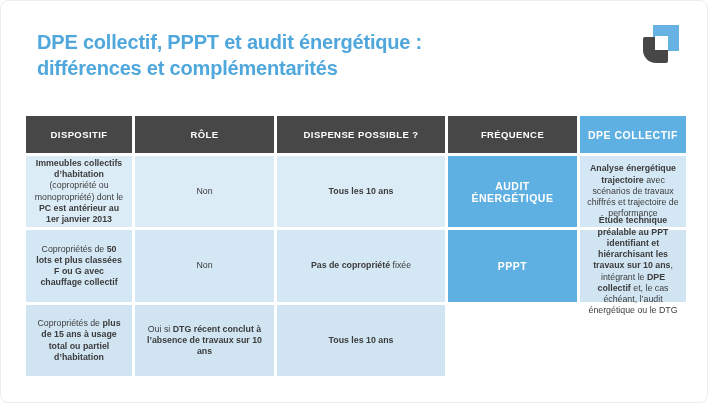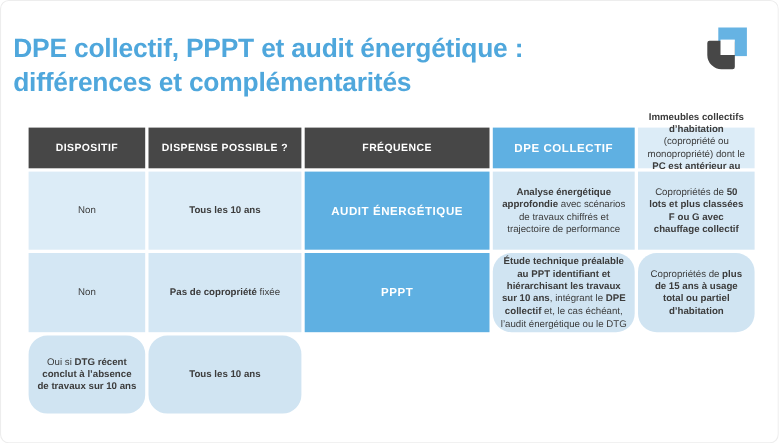--- a/index.html
+++ b/index.html
@@ -11,25 +11,25 @@
     height: 403px;
     background: #ffffff;
     border: 1px solid #ededed;
     border-radius: 8px;
     box-sizing: border-box;
     overflow: hidden;
   }
 
   .title {
     position: absolute;
-    left: 11px;
+    left: 36px;
     top: 28px;
     width: 560px;
     color: var(--accent-blue, #4fa7dc);
-    font-size: 24px;
+    font-size: 20px;
     font-weight: bold;
     line-height: 1.3;
     letter-spacing: -0.2px;
     white-space: pre-line;
   }
 
   
   .logo { position: absolute; top: 24px; right: 28px; width: 36px; height: 38px; }
   .logo-blue {
     position: absolute; top: 0; right: 0;
@@ -92,52 +92,53 @@
     display: block;
     padding-top: 0;
     padding-bottom: 0;
   }
   
   .cell.body { display: flex; }
   .cell.body .inner { width: 100%; }
   .cell.body b { font-weight: bold; }
   .cell.body.r0 { background: var(--row1-bg, #dcecf7); }
   .cell.body.r1 { background: var(--row2-bg, #d4e7f4); }
-  .cell.body.r2 { background: var(--row3-bg, #d0e4f2); border-radius: 17px; }
+  .cell.body.r2 { background: var(--row3-bg, #d0e4f2); }
 </style>
 </head>
 <body>
 
 <div class="slide">
   <div class="title">DPE collectif, PPPT et audit énergétique :
 différences et complémentarités</div>
 
   <div class="logo">
     <div class="logo-blue"></div>
     <div class="logo-dark"></div>
     <div class="logo-notch"></div>
   </div>
 
   <div class="table" id="comparison-table">
       <div class="cell head">DISPOSITIF</div>
+      <div class="cell head">RÔLE</div>
       <div class="cell head">DISPENSE POSSIBLE ?</div>
       <div class="cell head">FRÉQUENCE</div>
       <div class="cell label">DPE COLLECTIF</div>
       <div class="cell body r0">
         <div class="inner"><b>Immeubles collectifs d’habitation</b><span> (copropriété ou monopropriété) dont le </span><b>PC est antérieur au 1er janvier 2013</b></div>
       </div>
       <div class="cell body r0">
         <div class="inner"><span>Non</span></div>
       </div>
       <div class="cell body r0">
         <div class="inner"><b>Tous les 10 ans</b></div>
       </div>
       <div class="cell label">AUDIT ÉNERGÉTIQUE</div>
       <div class="cell body r1">
-        <div class="inner"><b>Analyse énergétique approfondie</b><span> avec scénarios de travaux chiffrés et trajectoire de performance</span></div>
+        <div class="inner"><b>Analyse énergétique trajectoire</b><span> avec scénarios de travaux chiffrés et trajectoire de performance</span></div>
       </div>
       <div class="cell body r1">
         <div class="inner"><span>Copropriétés de </span><b>50 lots et plus classées F ou G avec chauffage collectif</b></div>
       </div>
       <div class="cell body r1">
         <div class="inner"><span>Non</span></div>
       </div>
       <div class="cell body r1">
         <div class="inner"><b>Pas de copropriété</b><span> fixée</span></div>
       </div>

